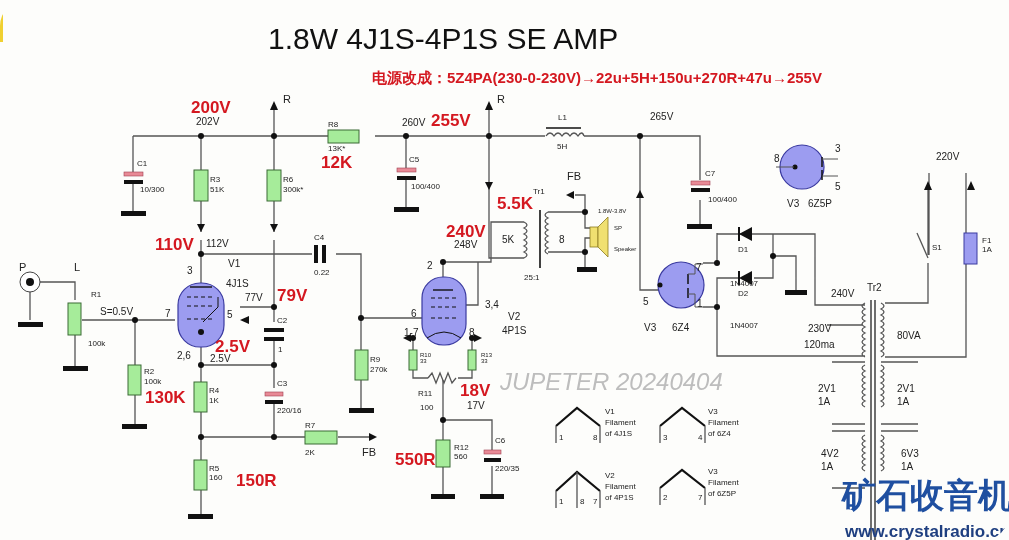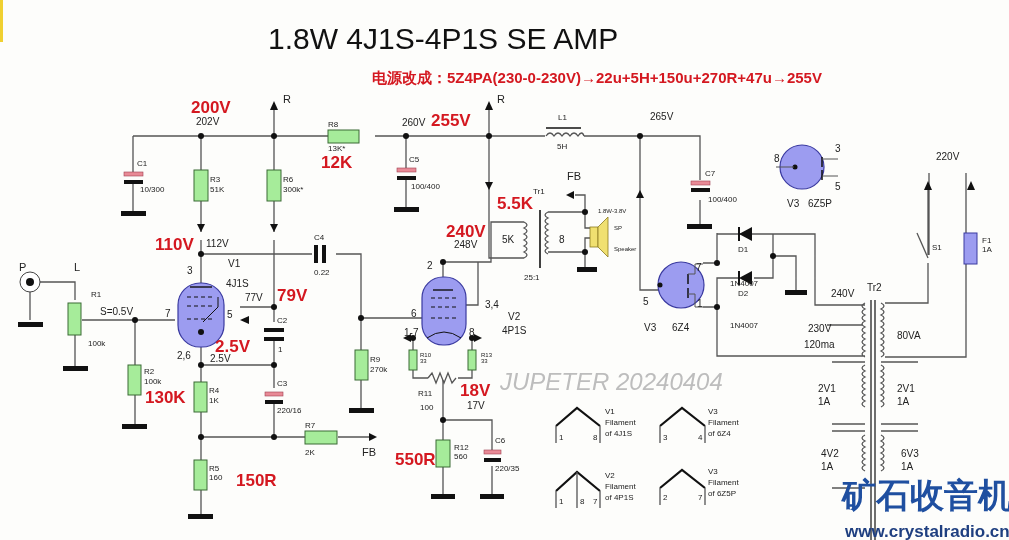--- a/index.html
+++ b/index.html
@@ -1,16 +1,16 @@
 <!DOCTYPE html>
 <html><head>
 <meta charset="utf-8">
 <style>
   html,body{margin:0;padding:0;background:#fdfdfb;}
-  #stage{position:relative;width:1009px;height:540px;overflow:hidden;background:#fdfdfb;}
+  #stage{position:relative;width:1009px;height:540px;overflow:hidden;background:#fdfdfb;border-radius:26px;}
   svg{position:absolute;left:0;top:0;}
   .w{stroke:#555;stroke-width:1.3;fill:none;}
   .thick{stroke:#111;stroke-width:2.2;fill:none;}
   .gnd{fill:#111;}
   .res{fill:#a6ec9a;stroke:#3a6a35;stroke-width:1;}
   .capp{fill:#e88a96;stroke:#a04050;stroke-width:0.6;}
   .capn{fill:#111;}
   .tube{fill:#9c9cf0;stroke:#3a3aa0;stroke-width:1.2;}
   .dot{fill:#111;}
   .lbl{font-family:"Liberation Sans",sans-serif;font-size:10px;fill:#222;}

